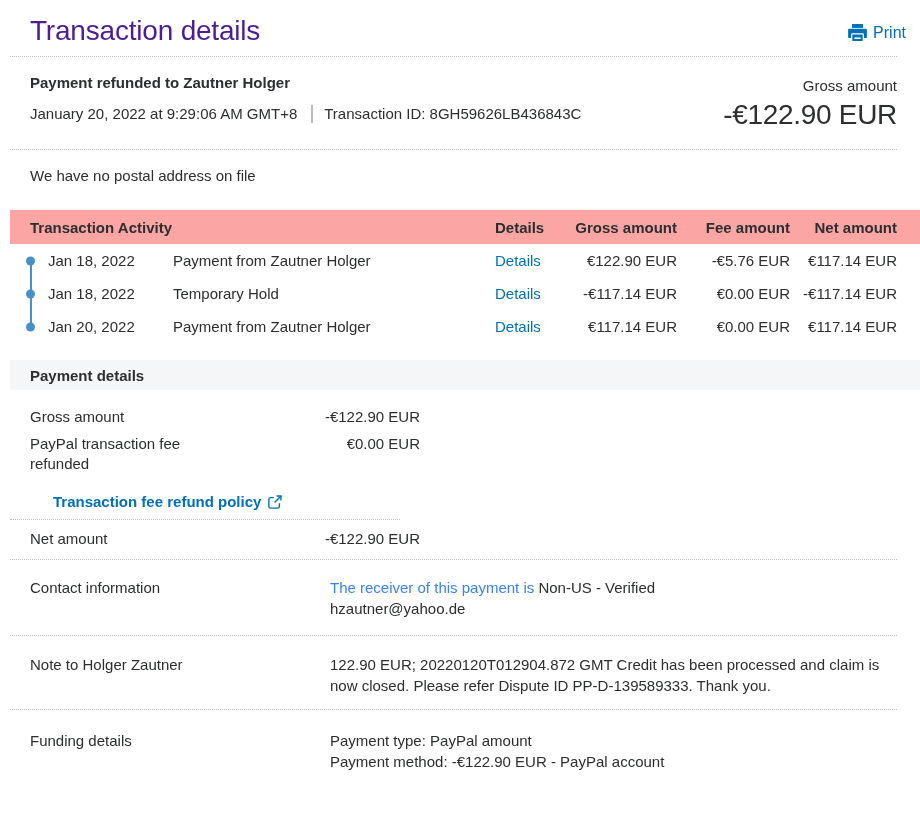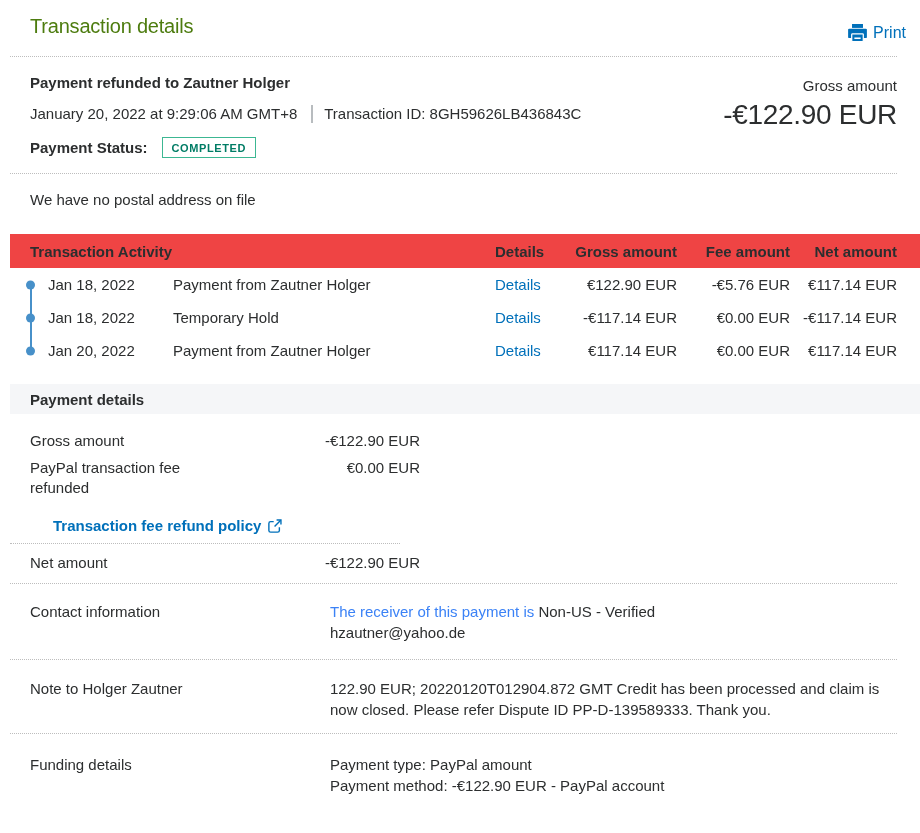--- a/index.html
+++ b/index.html
@@ -8,21 +8,21 @@
     font-family: "Liberation Sans", "DejaVu Sans", sans-serif;
     font-size: 15px;
     color: #2c2e2f;
     background: #ffffff;
     overflow: hidden;
   }
   .page { width: 920px; height: 833px; background: #fff; position: relative; }
 
   
   .header { position: relative; height: 56px; padding: 15px 23px 0 30px; }
-  .page-title { font-size: 20px; font-weight: 400; color: #4d7c0f; letter-spacing: -0.2px; }
+  .page-title { font-size: 28px; font-weight: 400; color: #4c1d95; letter-spacing: -0.2px; }
   .print-btn {
     position: absolute; right: 14px; top: 24px;
     display: flex; gap: 6px;
     color: #0070ba; font-size: 16px; cursor: pointer; background: none; border: none;
     font-family: inherit;
   }
 
   
   .divider { border-top: 1px dotted #bdbdbd; margin: 0 23px 0 10px; height: 0; }
   .divider.short { width: 390px; margin-right: 0; }
@@ -52,21 +52,21 @@
     background: #f5f6f8; margin-left: 10px; height: 34px;
     display: flex; align-items: center;
   }
   .band .band-title { font-weight: 700; padding-left: 20px; }
   .activity-grid {
     display: grid;
     grid-template-columns: 28px 125px 1fr 65px 117px 113px 107px;
     align-items: center;
     margin-left: 10px; padding: 0 23px 0 10px;
   }
-  .activity-header { background: #ef4444; height: 34px; }
+  .activity-header { background: #fca5a5; height: 34px; }
   .activity-header .col-title { grid-column: 1 / 4; font-weight: 700; padding-left: 10px; }
   .activity-header .col-h { font-weight: 700; }
   .col-right { text-align: right; }
   .activity-row { height: 33px; }
   .dotcell { position: relative; height: 100%; }
   .dot {
     width: 9px; height: 9px; border-radius: 50%; background: #4790c9;
     position: absolute; left: 6px; top: 50%; transform: translateY(-50%);
   }
   .tline { position: absolute; left: 9.5px; width: 2px; background: #4790c9; }
@@ -115,24 +115,20 @@
   </div>
   <div class="divider"></div>
 
   <div class="summary">
     <div class="summary-title">Payment refunded to Zautner Holger</div>
     <div class="date-row">
       <span>January 20, 2022 at 9:29:06 AM GMT+8</span>
       <span class="vsep"></span>
       <span>Transaction ID: 8GH59626LB436843C</span>
     </div>
-    <div class="status-row">
-      <span class="status-label">Payment Status:</span>
-      <span class="status-badge">COMPLETED</span>
-    </div>
     <div class="gross-block">
       <div class="gross-label">Gross amount</div>
       <div class="gross-value">-€122.90 EUR</div>
     </div>
   </div>
   <div class="divider"></div>
 
   <div class="postal">We have no postal address on file</div>
 
   <div>

